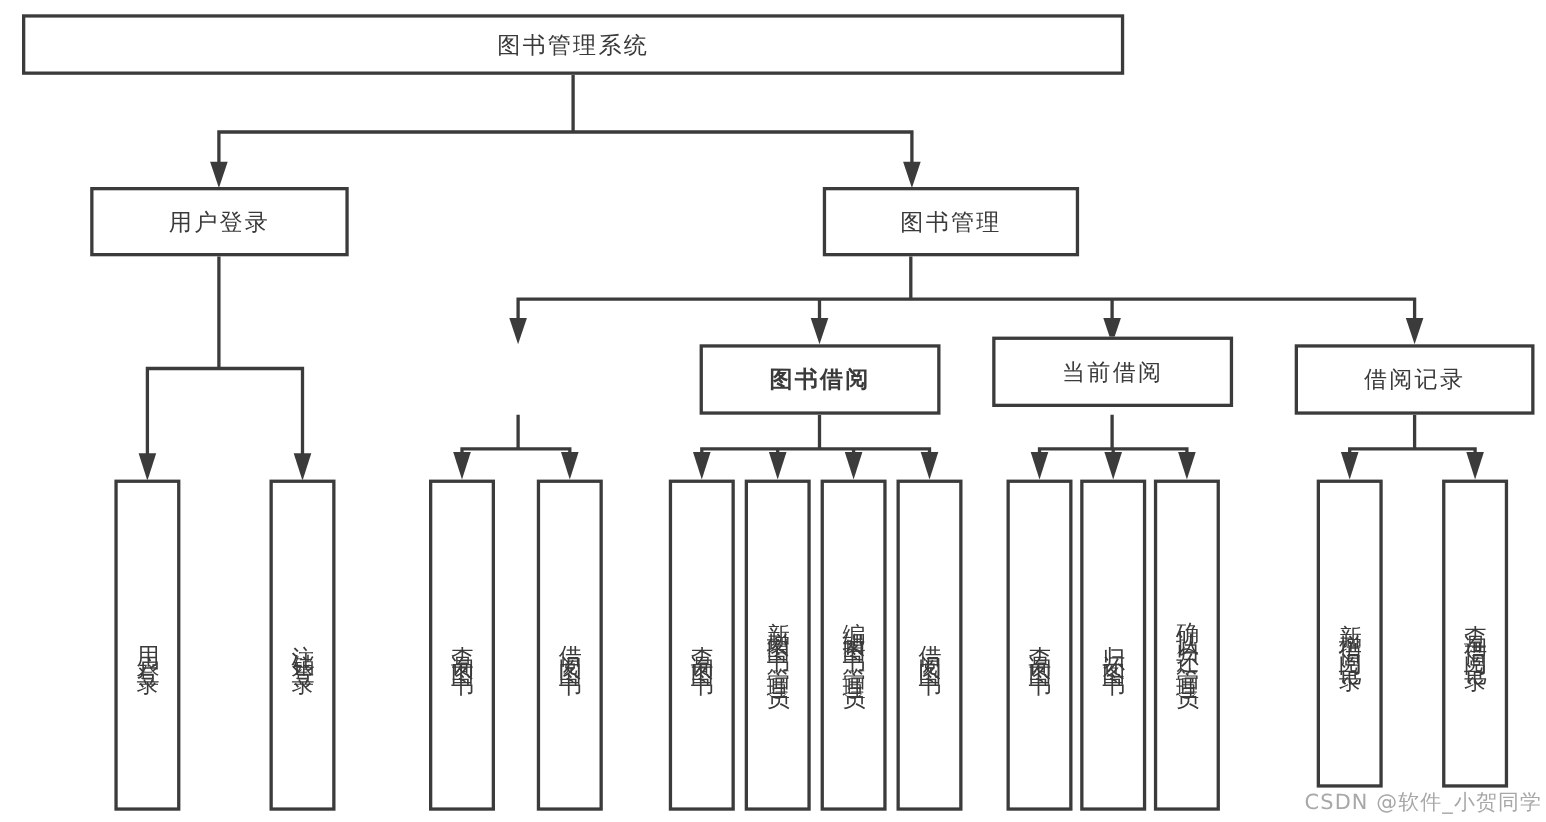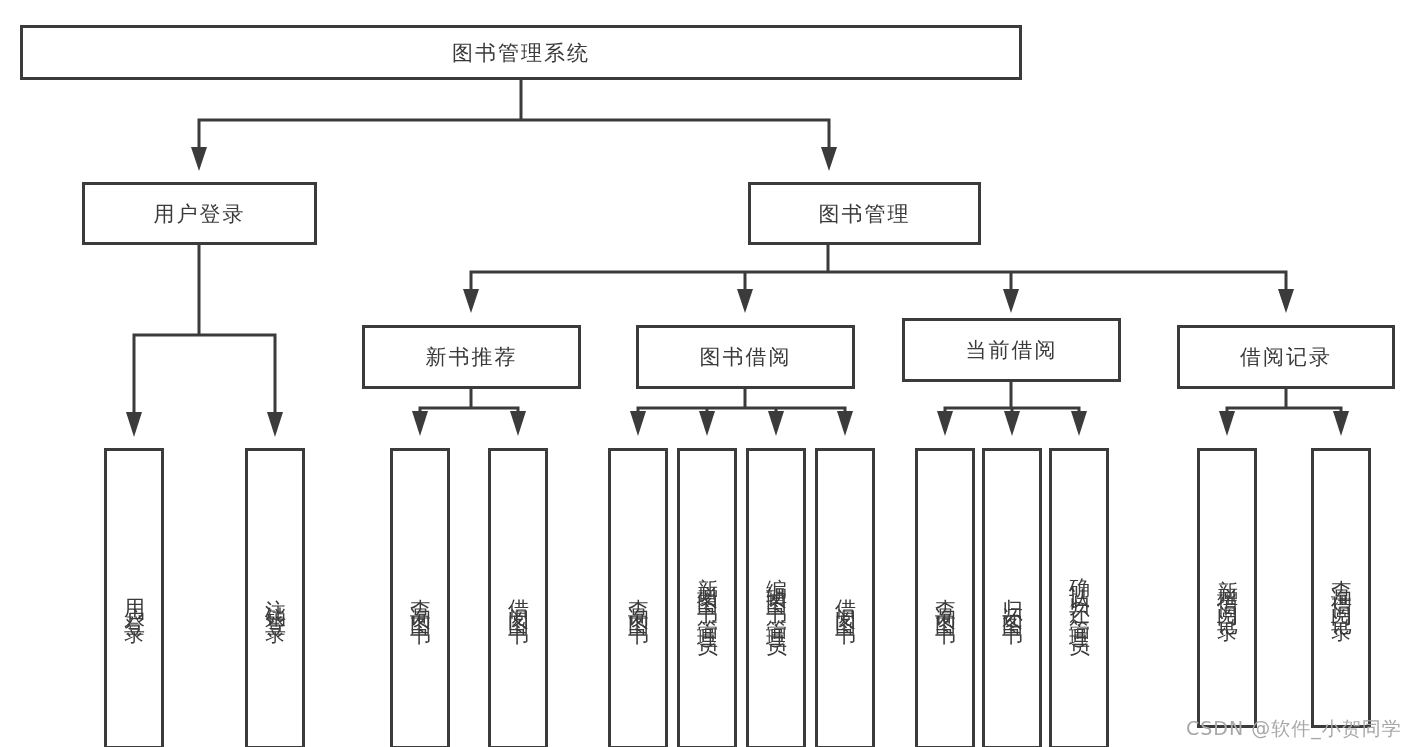--- a/index.html
+++ b/index.html
@@ -26,21 +26,20 @@
   }
   .connectors polygon{fill:var(--line);stroke:none;}
   .node{
     position:absolute;
     box-sizing:border-box;
     background:var(--box-fill);
     border:3px solid var(--line);
     display:flex;align-items:center;justify-content:center;
     z-index:2;
     color:var(--text);
-    margin-top:12px;
   }
   .hlabel{
     font-size:21px;
     letter-spacing:2px;
     white-space:nowrap;
     color:var(--text);
   }
   .vtext{
     writing-mode:vertical-rl;
     text-orientation:mixed;
@@ -104,24 +103,21 @@
     <span class="hlabel">图书管理系统</span>
   </div>
 
   <div class="node" style="left:82px;top:170px;width:235px;height:63px;">
     <span class="hlabel">用户登录</span>
   </div>
   <div class="node" style="left:748px;top:170px;width:233px;height:63px;">
     <span class="hlabel">图书管理</span>
   </div>
 
-  <div class="node" style="left:362px;top:313px;width:219px;height:64px;">
-    <span class="hlabel">新书推荐</span>
-  </div>
-  <div class="node" style="left:636px;top:313px;width:219px;height:64px;">
+  <div class="node" style="left:636px;top:313px;width:219px;height:64px;font-weight:bold;">
     <span class="hlabel">图书借阅</span>
   </div>
   <div class="node" style="left:902px;top:306px;width:219px;height:64px;">
     <span class="hlabel">当前借阅</span>
   </div>
   <div class="node" style="left:1177px;top:313px;width:218px;height:64px;">
     <span class="hlabel">借阅记录</span>
   </div>
 
   <div class="node" style="left:104px;top:436px;width:60px;height:301px;">

